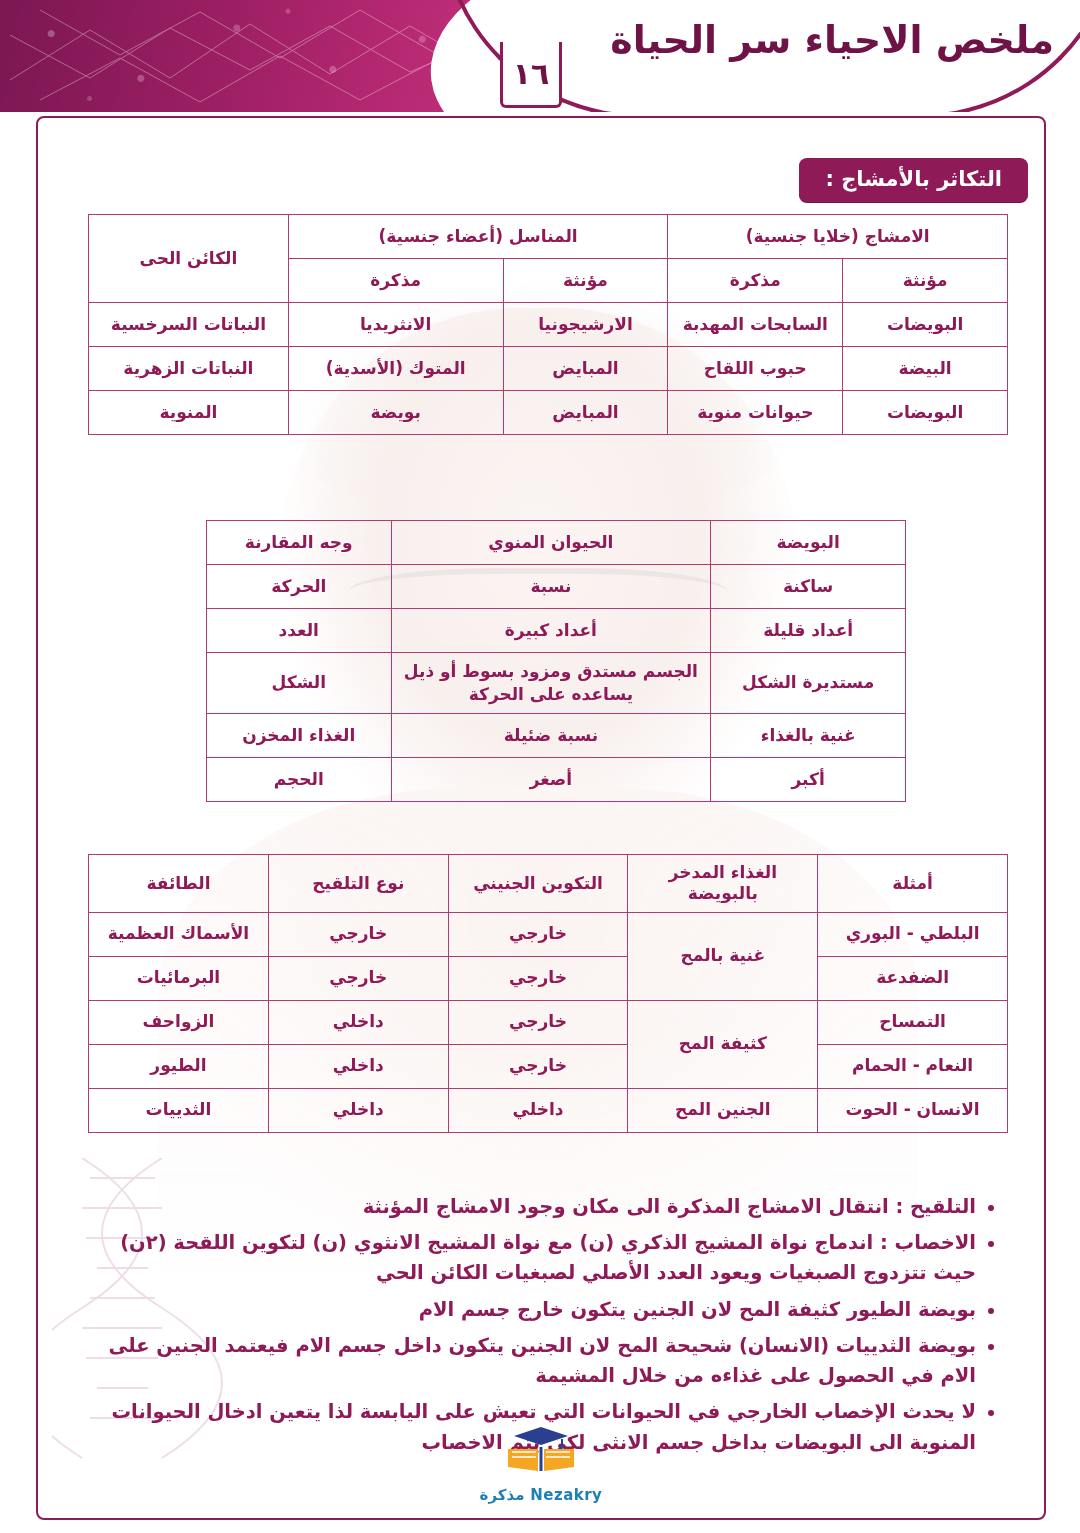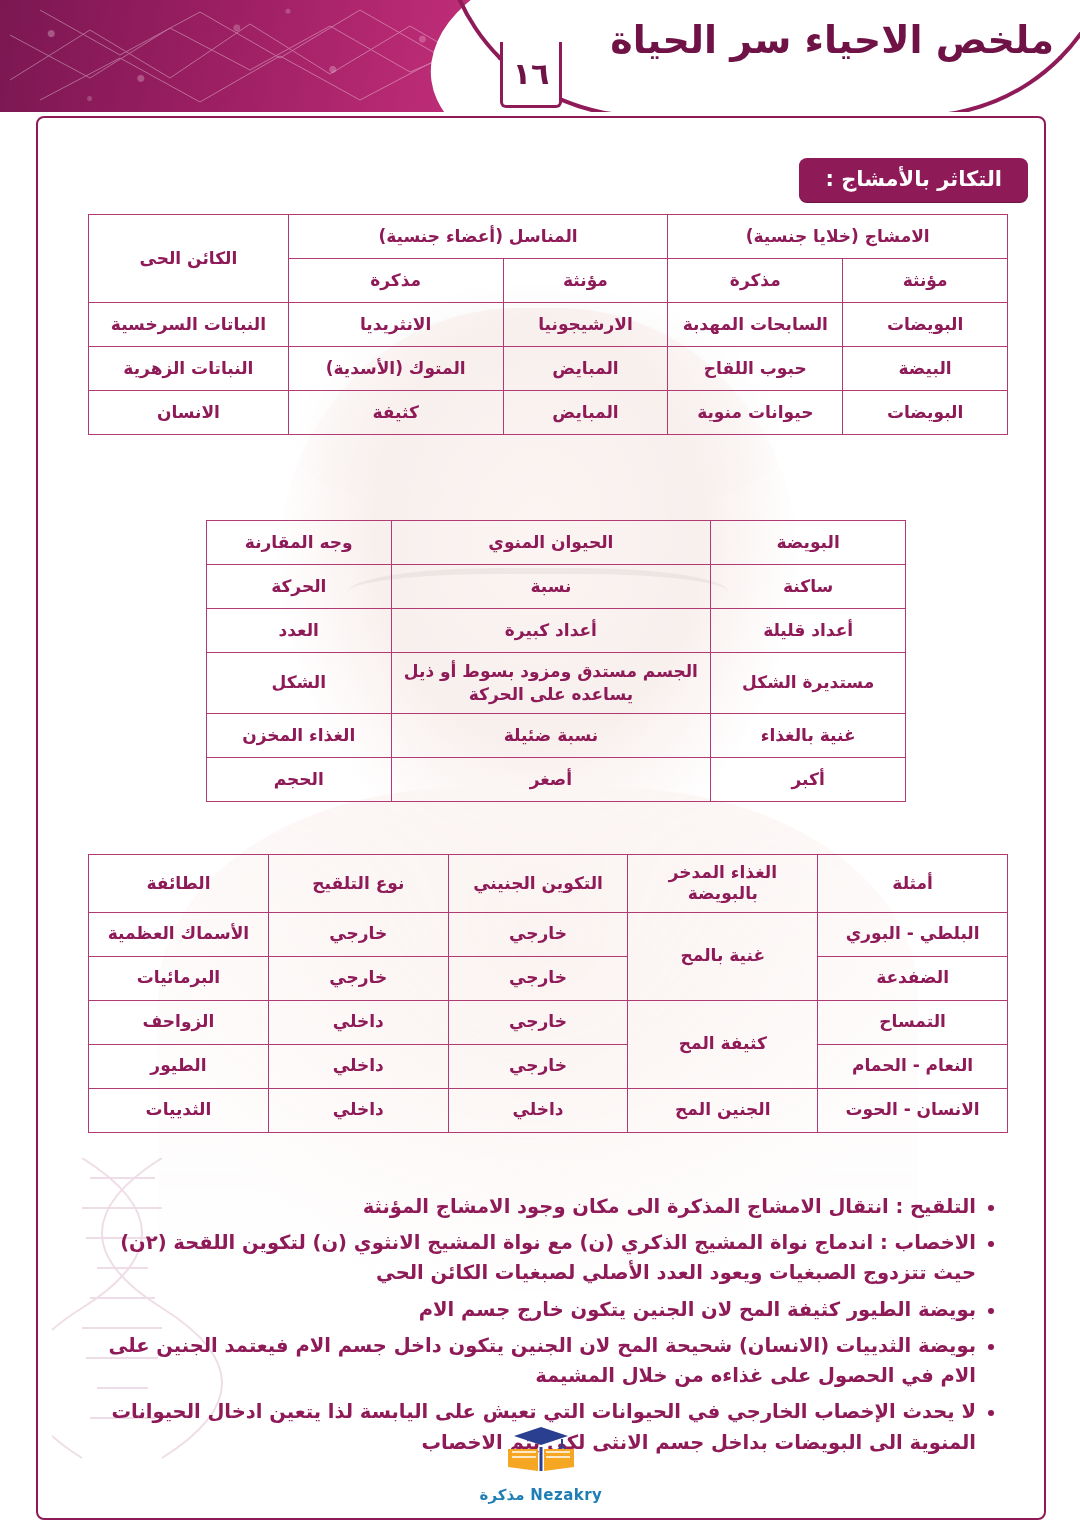--- a/index.html
+++ b/index.html
@@ -236,22 +236,22 @@
         <td>البيضة</td>
         <td>حبوب اللقاح</td>
         <td>المبايض</td>
         <td>المتوك (الأسدية)</td>
         <td>النباتات الزهرية</td>
       </tr>
       <tr>
         <td>البويضات</td>
         <td>حيوانات منوية</td>
         <td>المبايض</td>
-        <td>كثيفة</td>
-        <td>الانسان</td>
+        <td>بويضة</td>
+        <td>المنوية</td>
       </tr>
     </tbody>
   </table>
 
   <table id="table-compare">
     <tbody>
       <tr>
         <td class="t-head" style="width:190px">البويضة</td>
         <td class="t-head" style="width:312px">الحيوان المنوي</td>
         <td class="t-head" style="width:180px">وجه المقارنة</td>

